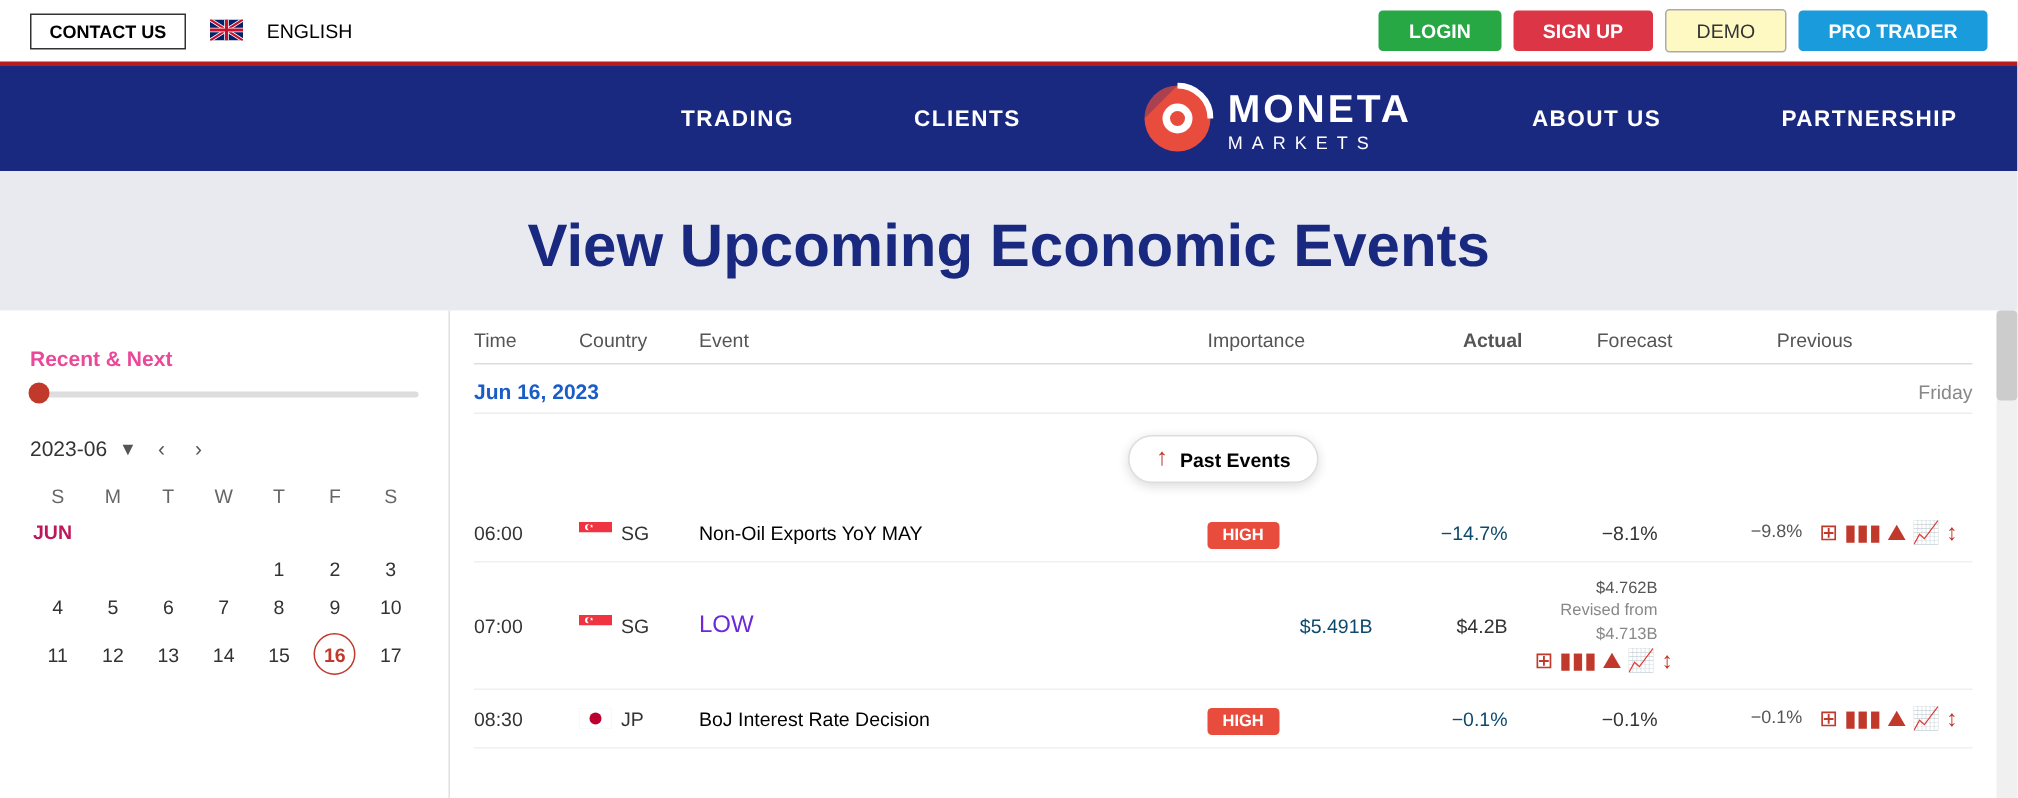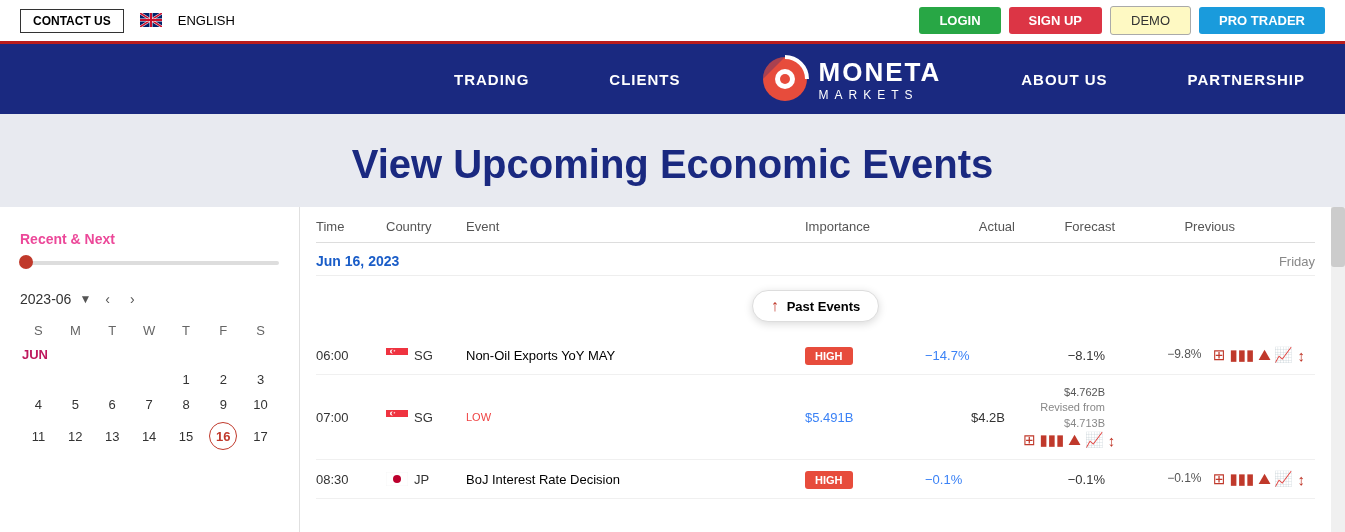--- a/index.html
+++ b/index.html
@@ -127,22 +127,22 @@
       display: grid;
       grid-template-columns: 70px 80px 1fr 120px 90px 100px 200px;
       align-items: center;
       padding: 10px 0;
       border-bottom: 1px solid #f0f0f0;
       font-size: 13px;
     }
     .time-cell { color: #333; font-weight: 500; }
     .country-cell { display: flex; align-items: center; gap: 6px; color: #333; }
     .importance-high { background: #e74c3c; color: #fff; padding: 3px 10px; border-radius: 3px; font-size: 11px; font-weight: bold; }
-    .importance-low { background: none; color: #ef4444; font-size: 11px; }
-    .actual-cell { color: #3b82f6; text-align: left; padding-right: 10px; }
+    .importance-low { background: none; color: #6d28d9; font-size: 16px; }
+    .actual-cell { color: #0c4a6e; text-align: right; padding-right: 10px; }
     .forecast-cell { color: #333; text-align: right; padding-right: 10px; }
     .previous-cell { color: #555; text-align: right; padding-right: 10px; font-size: 12px; }
     .previous-revised { color: #555; font-size: 11px; line-height: 1.4; }
     .action-icons { display: flex; gap: 6px; align-items: center; }
     .action-icon { color: #c0392b; font-size: 15px; cursor: pointer; }
     .scrollbar-thumb { width: 14px; height: 60px; background: #ccc; border-radius: 3px; margin-top: 0; }
 
     
     .logo-svg { width: 48px; height: 48px; }
   </style>
@@ -263,21 +263,21 @@
       </tbody>
     </table>
   </div>
 
   <div class="table-area">
     <div class="table-header-row">
       <span>Time</span>
       <span>Country</span>
       <span>Event</span>
       <span>Importance</span>
-      <span style="text-align:right;">Actual</span>
+      <span style="text-align:right;font-weight:bold;">Actual</span>
       <span style="text-align:right;">Forecast</span>
       <span style="text-align:right;">Previous</span>
     </div>
 
     <div class="date-row">
       <span>Jun 16, 2023</span>
       <span class="date-day">Friday</span>
     </div>
 
     <div style="display:flex; justify-content:center; padding: 6px 0;">

